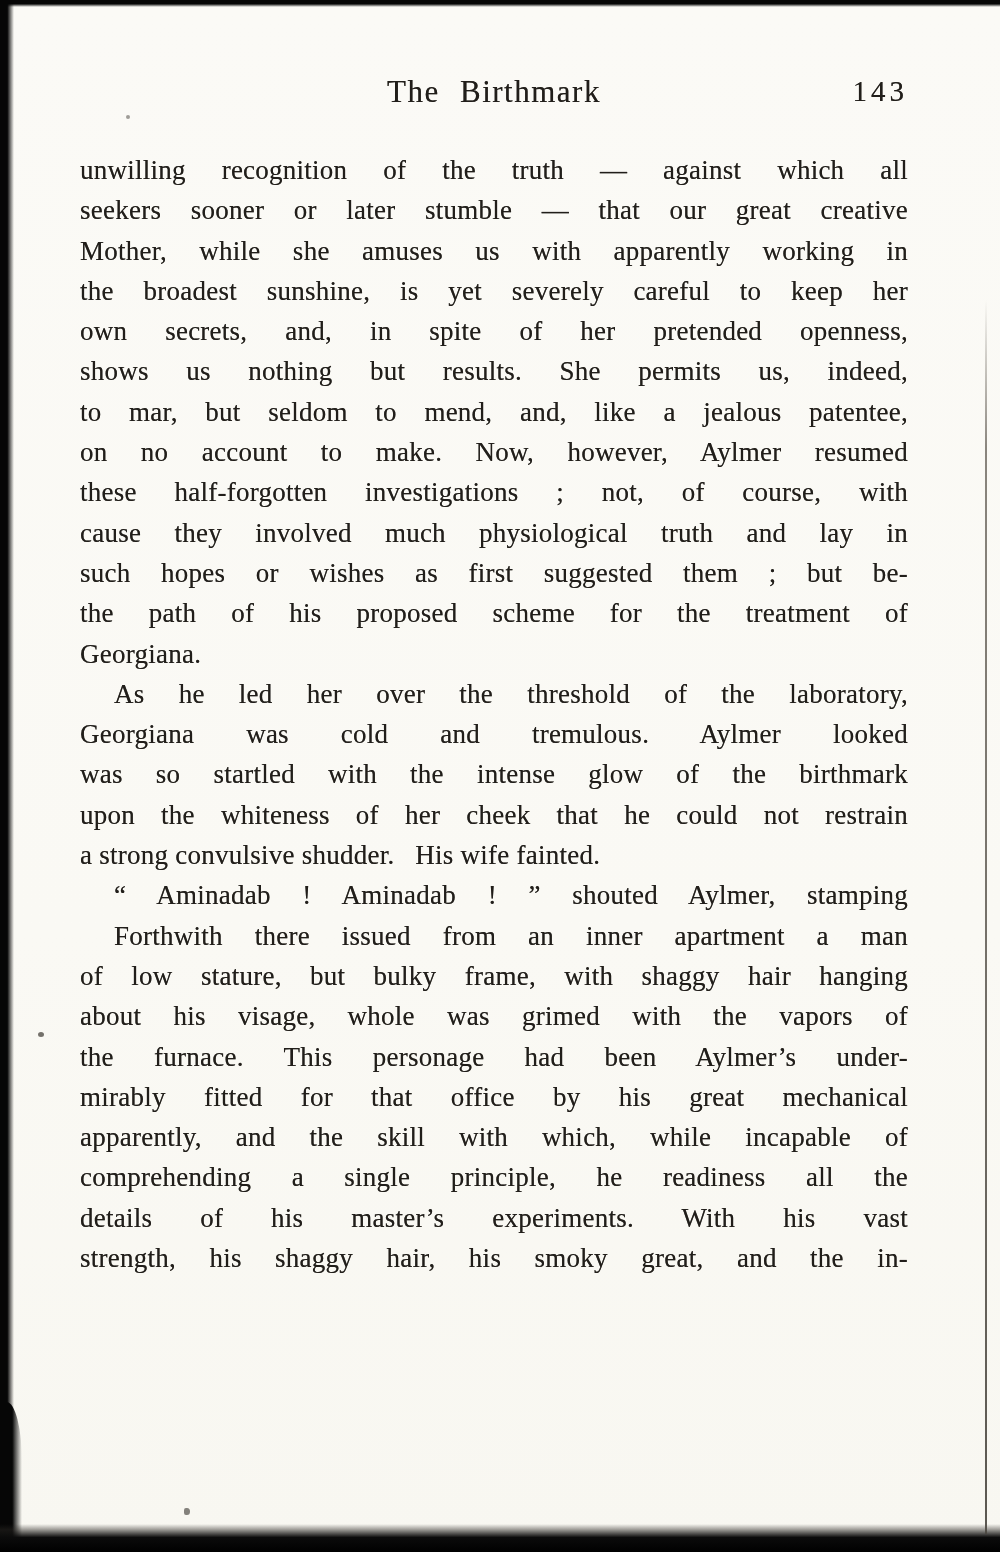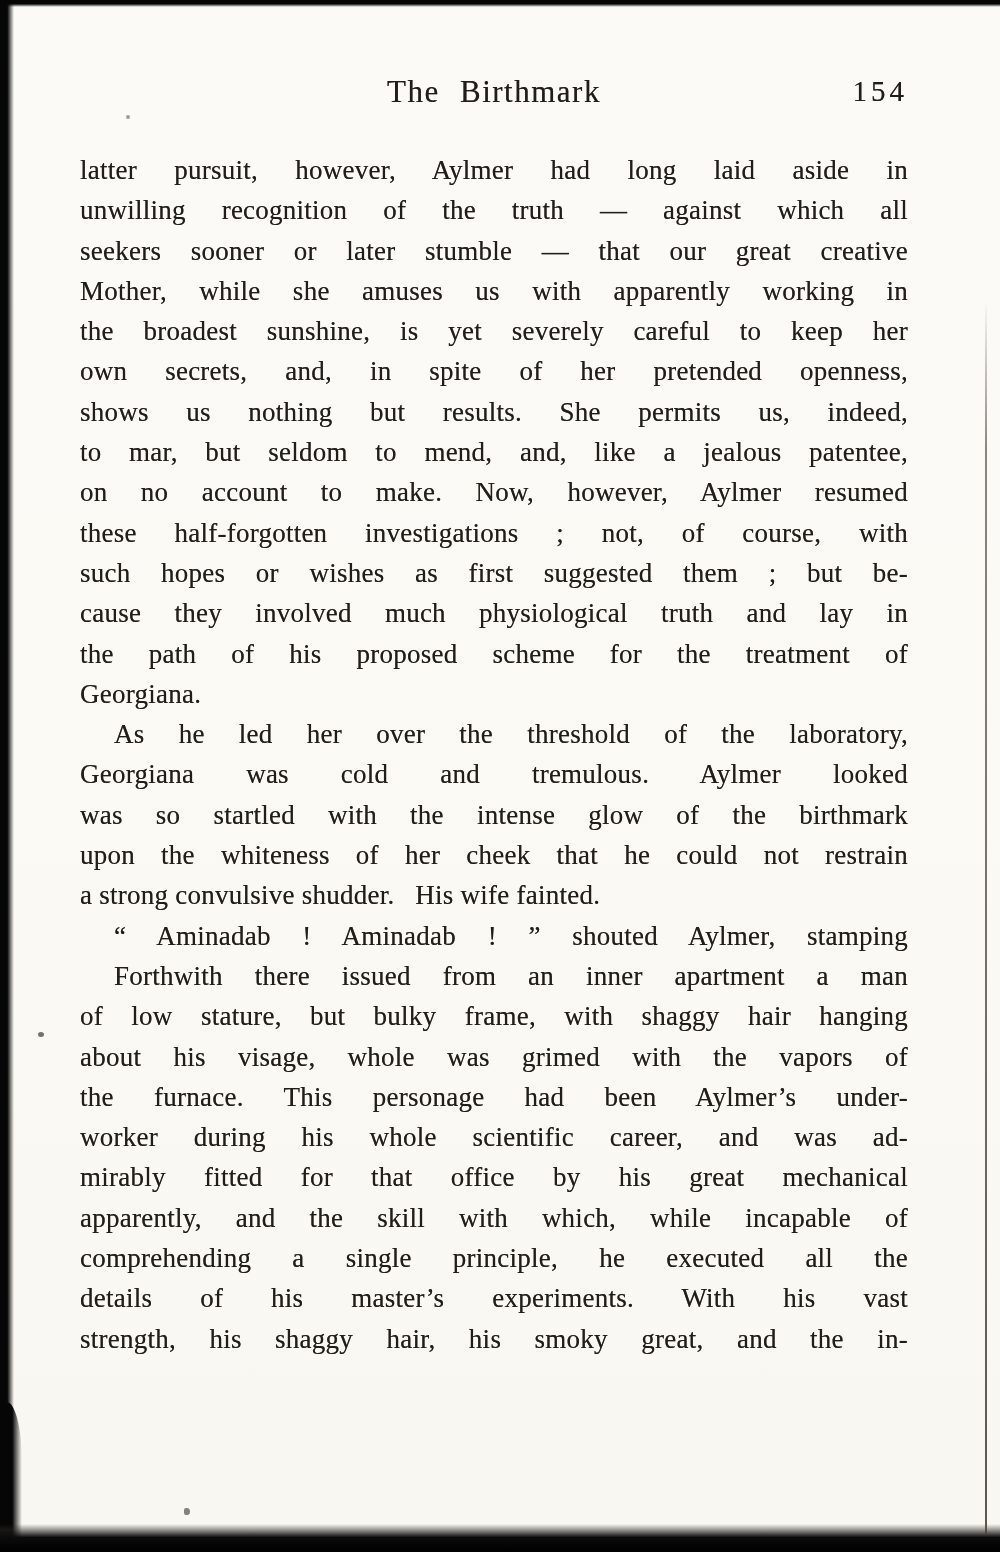--- a/index.html
+++ b/index.html
@@ -95,57 +95,55 @@
   <div class="edge-left-lower"></div>
   <div class="edge-bottom"></div>
   <div class="edge-right-line"></div>
 
   <div class="speck s1"></div>
   <div class="speck s2"></div>
   <div class="speck s3"></div>
 
   <header class="running-head">
     <span class="title">The Birthmark</span>
-    <span class="pagenum">154</span>
+    <span class="pagenum">143</span>
   </header>
 
   <main class="text-block">
       <div class="paragraph">
-        <div class="line">latter pursuit, however, Aylmer had long laid aside in</div>
         <div class="line">unwilling recognition of the truth — against which all</div>
         <div class="line">seekers sooner or later stumble — that our great creative</div>
         <div class="line">Mother, while she amuses us with apparently working in</div>
         <div class="line">the broadest sunshine, is yet severely careful to keep her</div>
         <div class="line">own secrets, and, in spite of her pretended openness,</div>
         <div class="line">shows us nothing but results.  She permits us, indeed,</div>
         <div class="line">to mar, but seldom to mend, and, like a jealous patentee,</div>
         <div class="line">on no account to make.  Now, however, Aylmer resumed</div>
         <div class="line">these half-forgotten investigations ; not, of course, with</div>
+        <div class="line">cause they involved much physiological truth and lay in</div>
         <div class="line">such hopes or wishes as first suggested them ; but be-</div>
-        <div class="line">cause they involved much physiological truth and lay in</div>
         <div class="line">the path of his proposed scheme for the treatment of</div>
         <div class="line last">Georgiana.</div>
       </div>
       <div class="paragraph">
         <div class="line indent">As he led her over the threshold of the laboratory,</div>
         <div class="line">Georgiana was cold and tremulous.  Aylmer looked</div>
         <div class="line">was so startled with the intense glow of the birthmark</div>
         <div class="line">upon the whiteness of her cheek that he could not restrain</div>
         <div class="line last">a strong convulsive shudder.  His wife fainted.</div>
       </div>
       <div class="paragraph">
         <div class="line indent">“ Aminadab !  Aminadab ! ”  shouted Aylmer, stamping</div>
       </div>
       <div class="paragraph">
         <div class="line indent">Forthwith there issued from an inner apartment a man</div>
         <div class="line">of low stature, but bulky frame, with shaggy hair hanging</div>
         <div class="line">about his visage, whole was grimed with the vapors of</div>
         <div class="line">the furnace.  This personage had been Aylmer’s under-</div>
-        <div class="line">worker during his whole scientific career, and was ad-</div>
         <div class="line">mirably fitted for that office by his great mechanical</div>
         <div class="line">apparently, and the skill with which, while incapable of</div>
-        <div class="line">comprehending a single principle, he executed all the</div>
+        <div class="line">comprehending a single principle, he readiness all the</div>
         <div class="line">details of his master’s experiments.  With his vast</div>
         <div class="line">strength, his shaggy hair, his smoky great, and the in-</div>
       </div>
     </main>
 
 </div>
 
 </body></html>

